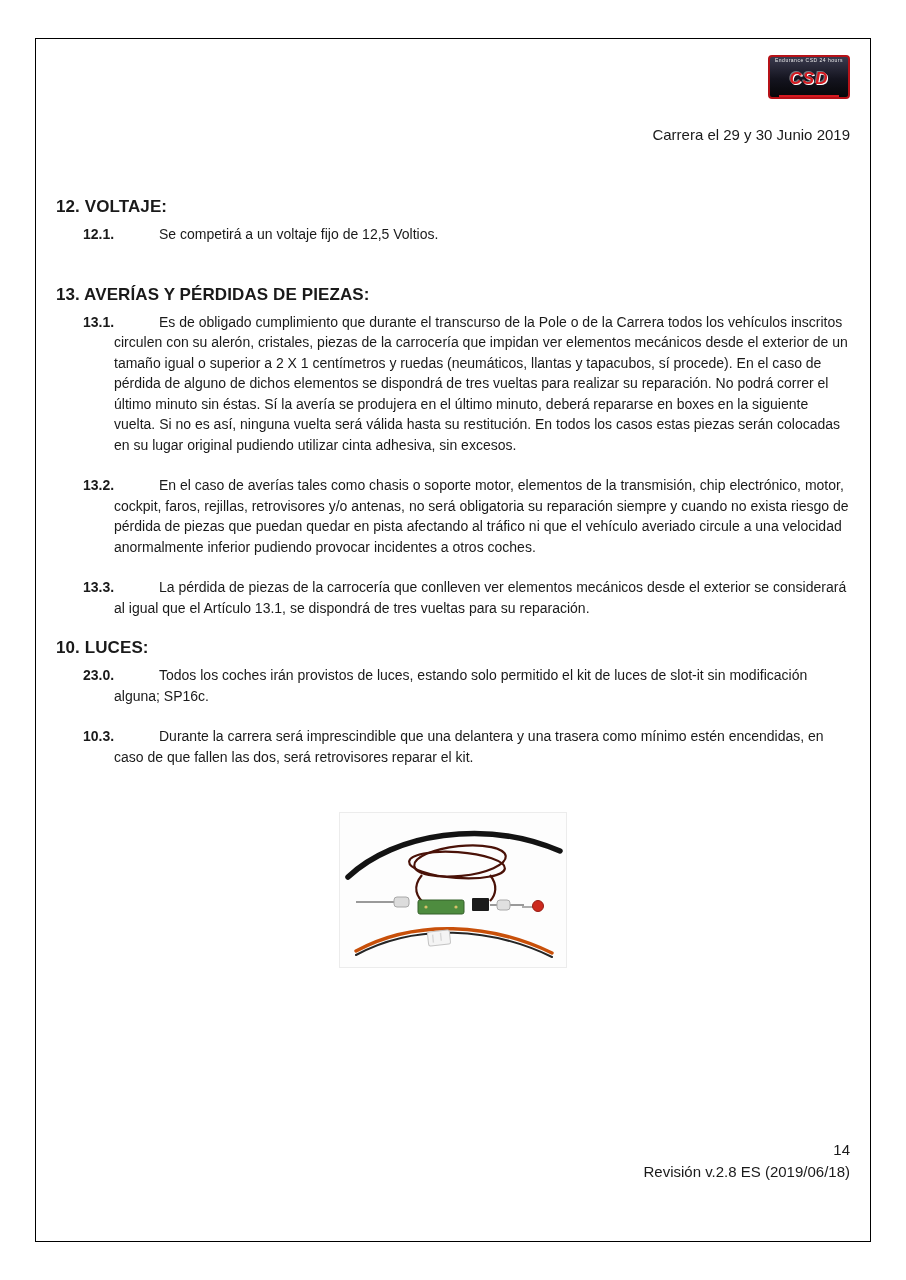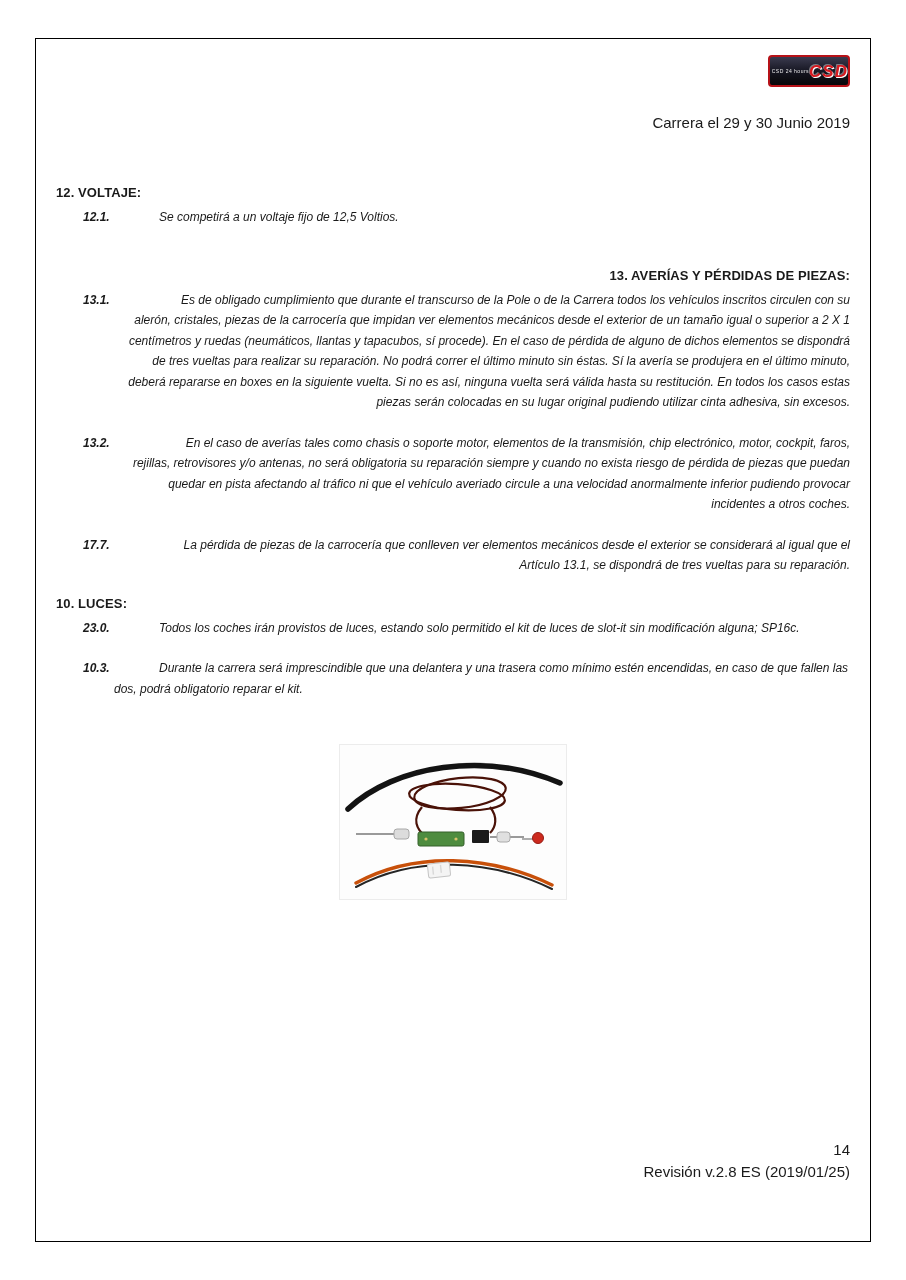--- a/index.html
+++ b/index.html
@@ -20,27 +20,28 @@
     overflow: hidden;
   }
   
   .logo-row {
     display: flex;
     justify-content: flex-end;
     margin-top: 16px;
   }
   .logo {
     width: 82px;
-    height: 32px;
+    height: 44px;
     border: 2px solid #b61218;
     border-radius: 4px;
     background: linear-gradient(#3a3a4e 0%, #14141f 55%, #060608 100%);
     display: flex;
+    flex-direction: column;
     align-items: center;
-    justify-content: flex-end;
+    justify-content: space-between;
     overflow: hidden;
   }
   .logo .logo-top {
     font-size: 5px;
     letter-spacing: 0.5px;
     color: #e8e8e8;
     line-height: 6px;
     white-space: nowrap;
   }
   .logo .logo-main {
@@ -58,35 +59,34 @@
     margin-top: 2px;
     background: #d61a20;
   }
   .date-line {
     text-align: right;
     font-size: 15px;
     margin-top: 27px;
   }
   
   .section-12 { margin-top: 54px; }
-  .section-13 { margin-top: 40px; text-align: right; }
+  .section-13 { margin-top: 40px; }
   .section-14 { margin-top: 10px; }
   h2.sec-title {
-    font-size: 13px;
+    font-size: 17px;
     font-weight: bold;
     margin: 0 0 7px 0;
     letter-spacing: 0.1px;
   }
   .item {
     position: relative;
     padding-left: 58px;
     margin-bottom: 20px;
-    font-size: 12px;
+    font-size: 14px;
     line-height: 20.5px;
-    font-style: italic;
   }
   .item .num {
     position: absolute;
     left: 27px;
     top: 0;
     font-weight: bold;
   }
   .item .itext {
     text-indent: 45px;
   }
@@ -136,34 +136,34 @@
     <h2 class="sec-title">13. AVERÍAS Y PÉRDIDAS DE PIEZAS:</h2>
     <div class="item">
       <span class="num">13.1.</span>
       <div class="itext">Es de obligado cumplimiento que durante el transcurso de la Pole o de la Carrera todos los vehículos inscritos circulen con su alerón, cristales, piezas de la carrocería que impidan ver elementos mecánicos desde el exterior de un tamaño igual o superior a 2 X 1 centímetros y ruedas (neumáticos, llantas y tapacubos, sí procede). En el caso de pérdida de alguno de dichos elementos se dispondrá de tres vueltas para realizar su reparación. No podrá correr el último minuto sin éstas. Sí la avería se produjera en el último minuto, deberá repararse en boxes en la siguiente vuelta. Si no es así, ninguna vuelta será válida hasta su restitución. En todos los casos estas piezas serán colocadas en su lugar original pudiendo utilizar cinta adhesiva, sin excesos.</div>
     </div>
     <div class="item">
       <span class="num">13.2.</span>
       <div class="itext">En el caso de averías tales como chasis o soporte motor, elementos de la transmisión, chip electrónico, motor, cockpit, faros, rejillas, retrovisores y/o antenas, no será obligatoria su reparación siempre y cuando no exista riesgo de pérdida de piezas que puedan quedar en pista afectando al tráfico ni que el vehículo averiado circule a una velocidad anormalmente inferior pudiendo provocar incidentes a otros coches.</div>
     </div>
     <div class="item">
-      <span class="num">17.7.</span>
+      <span class="num">13.3.</span>
       <div class="itext">La pérdida de piezas de la carrocería que conlleven ver elementos mecánicos desde el exterior se considerará al igual que el Artículo 13.1, se dispondrá de tres vueltas para su reparación.</div>
     </div>
   </div>
 
   <div class="section-14">
     <h2 class="sec-title">10. LUCES:</h2>
     <div class="item">
       <span class="num">23.0.</span>
       <div class="itext">Todos los coches irán provistos de luces, estando solo permitido el kit de luces de slot-it sin modificación alguna; SP16c.</div>
     </div>
     <div class="item">
       <span class="num">10.3.</span>
-      <div class="itext">Durante la carrera será imprescindible que una delantera y una trasera como mínimo estén encendidas, en caso de que fallen las dos, podrá obligatorio reparar el kit.</div>
+      <div class="itext">Durante la carrera será imprescindible que una delantera y una trasera como mínimo estén encendidas, en caso de que fallen las dos, será retrovisores reparar el kit.</div>
     </div>
   </div>
 
   <div class="kit-image">
     <svg width="226" height="154" viewBox="0 0 226 154" xmlns="http://www.w3.org/2000/svg">
 
       <path d="M 8 64 C 55 20, 145 6, 220 38" stroke="#131313" stroke-width="5.5" fill="none" stroke-linecap="round"></path>
 
       <g stroke="#4a1208" stroke-width="2.2" fill="none">
         <ellipse cx="120" cy="48" rx="46" ry="15" transform="rotate(-6 120 48)"></ellipse>
@@ -191,16 +191,16 @@
       <path d="M 16 142 C 75 110, 150 114, 212 144" stroke="#252525" stroke-width="2" fill="none" stroke-linecap="round"></path>
 
       <rect x="88" y="118" width="22" height="14" rx="2" fill="#f4f4f4" stroke="#c4c4c4" stroke-width="1" transform="rotate(-6 99 125)"></rect>
       <line x1="93" y1="121" x2="93" y2="129" stroke="#d8d8d8" stroke-width="1.4" transform="rotate(-6 99 125)"></line>
       <line x1="101" y1="120" x2="101" y2="128" stroke="#d8d8d8" stroke-width="1.4" transform="rotate(-6 99 125)"></line>
     </svg>
   </div>
 
   <div class="footer">
     <div>14</div>
-    <div>Revisión v.2.8 ES (2019/01/25)</div>
+    <div>Revisión v.2.8 ES (2019/06/18)</div>
   </div>
 
 </div>
 
 </body></html>

